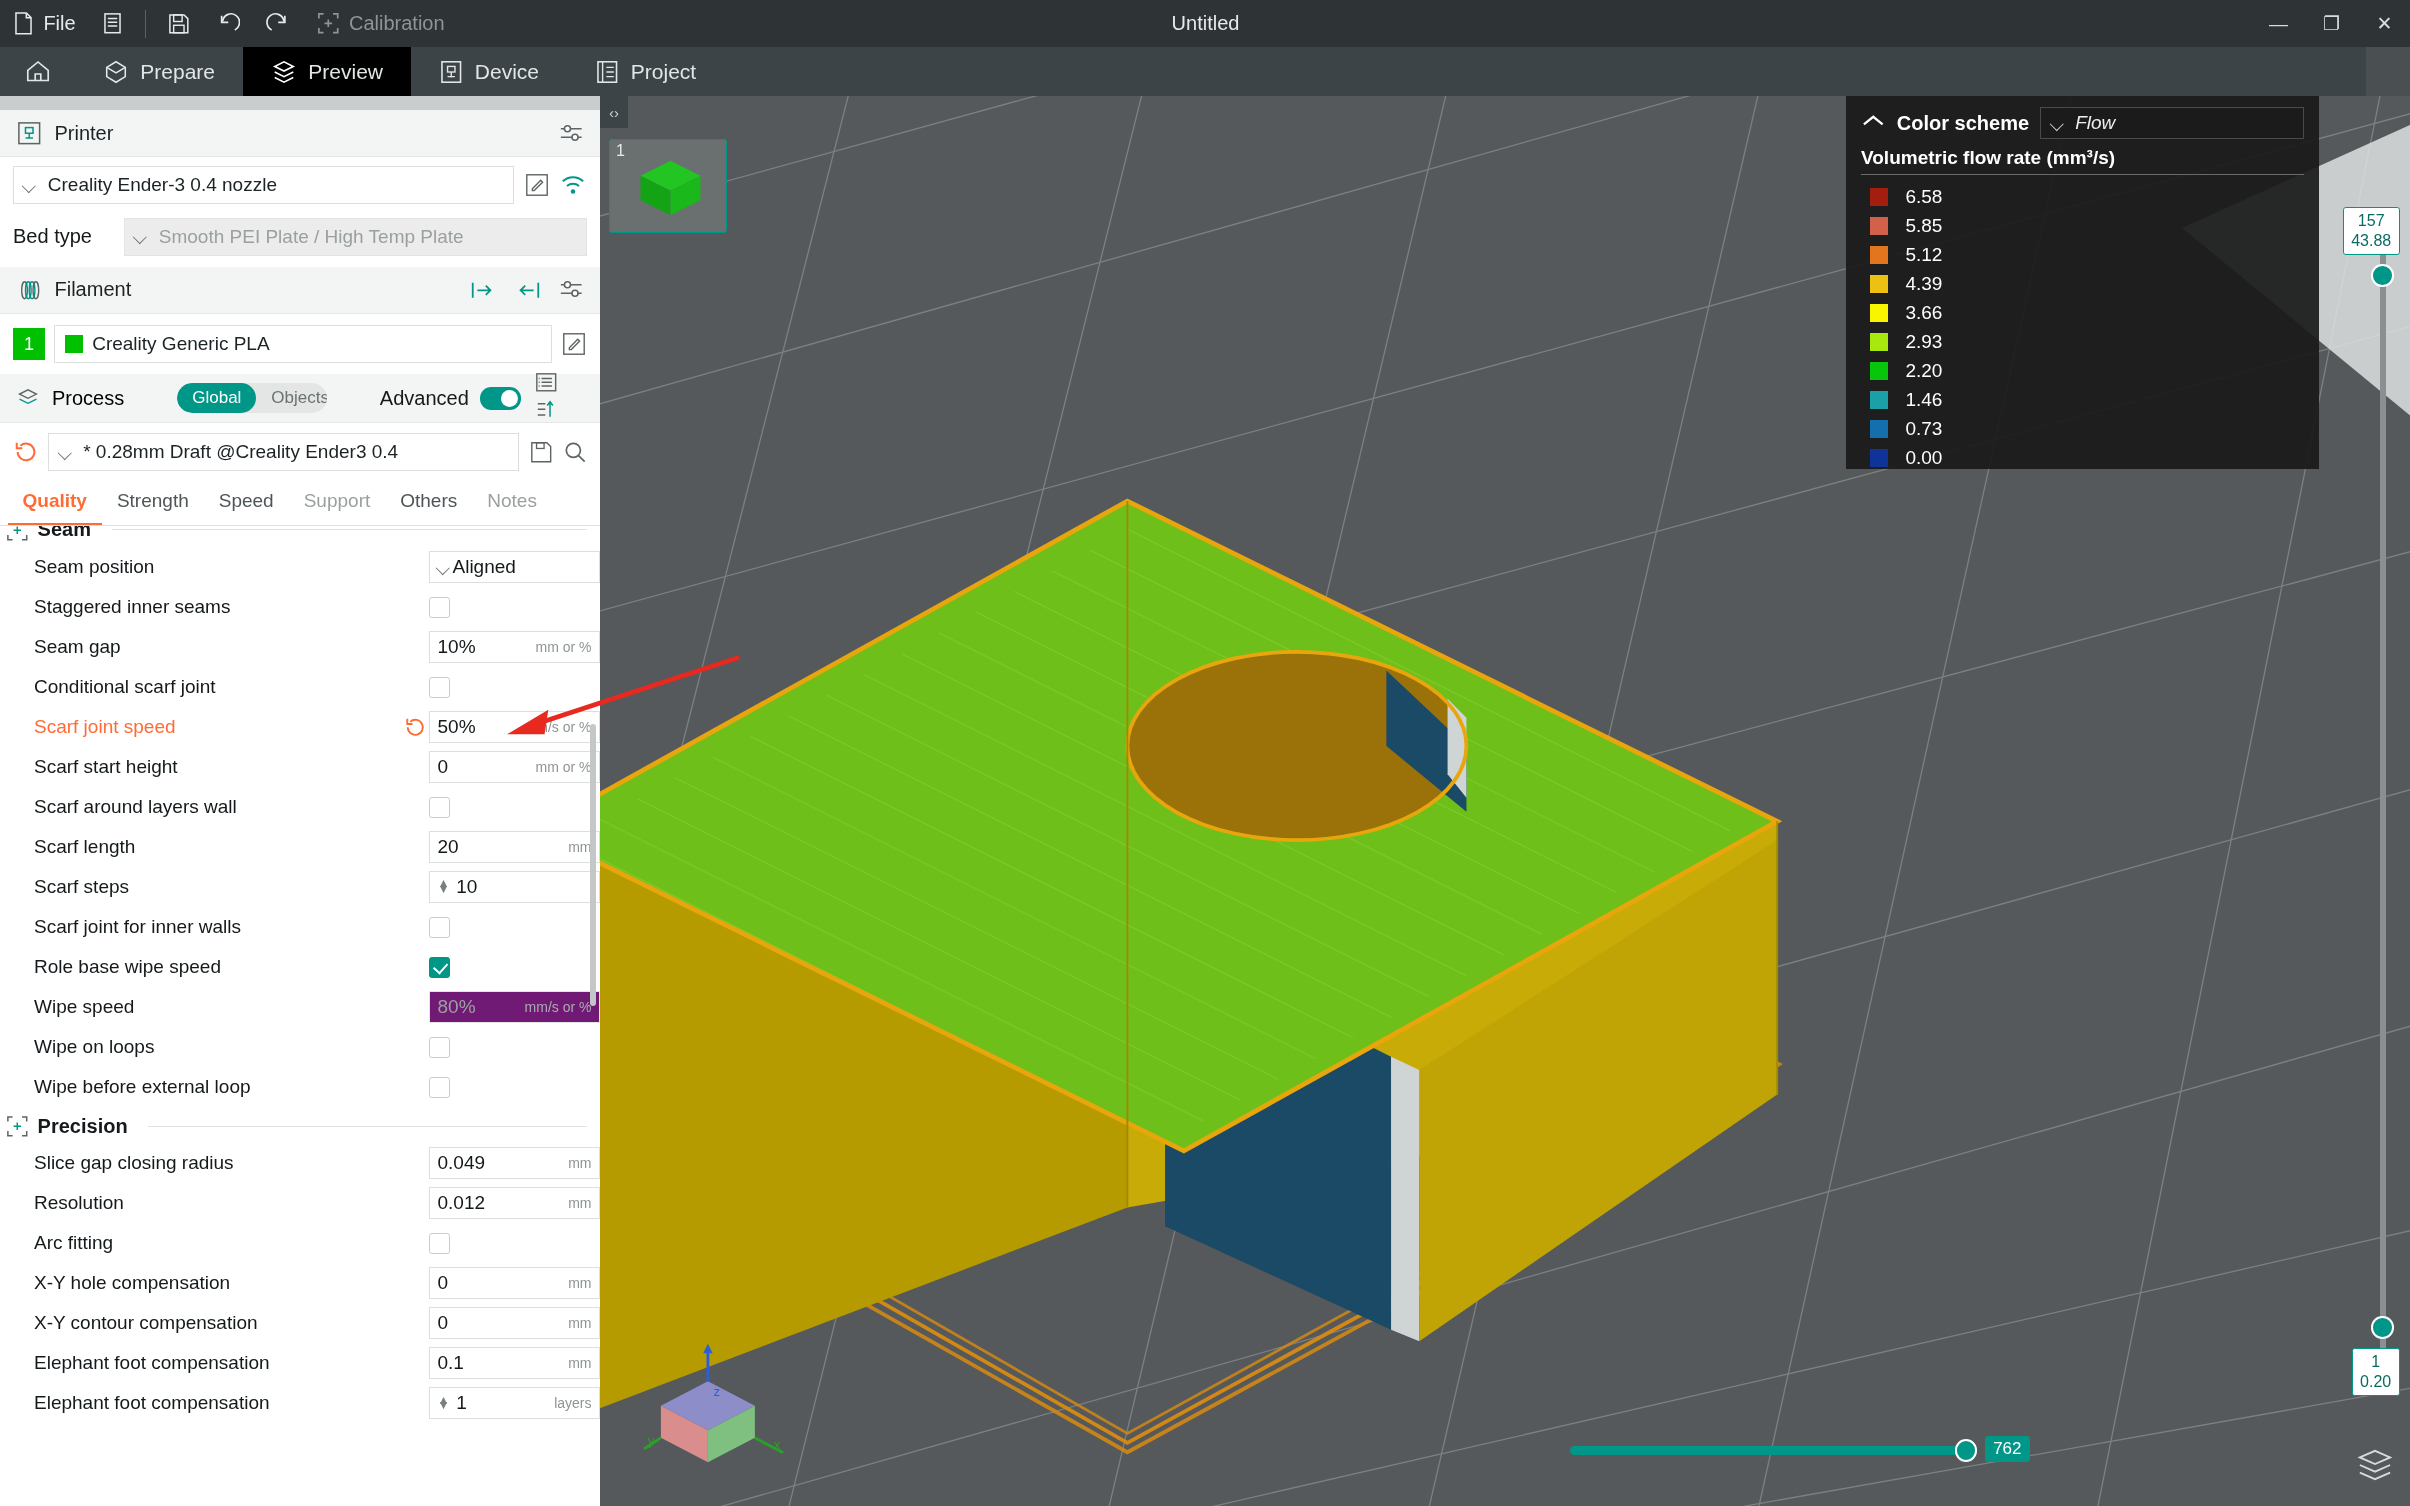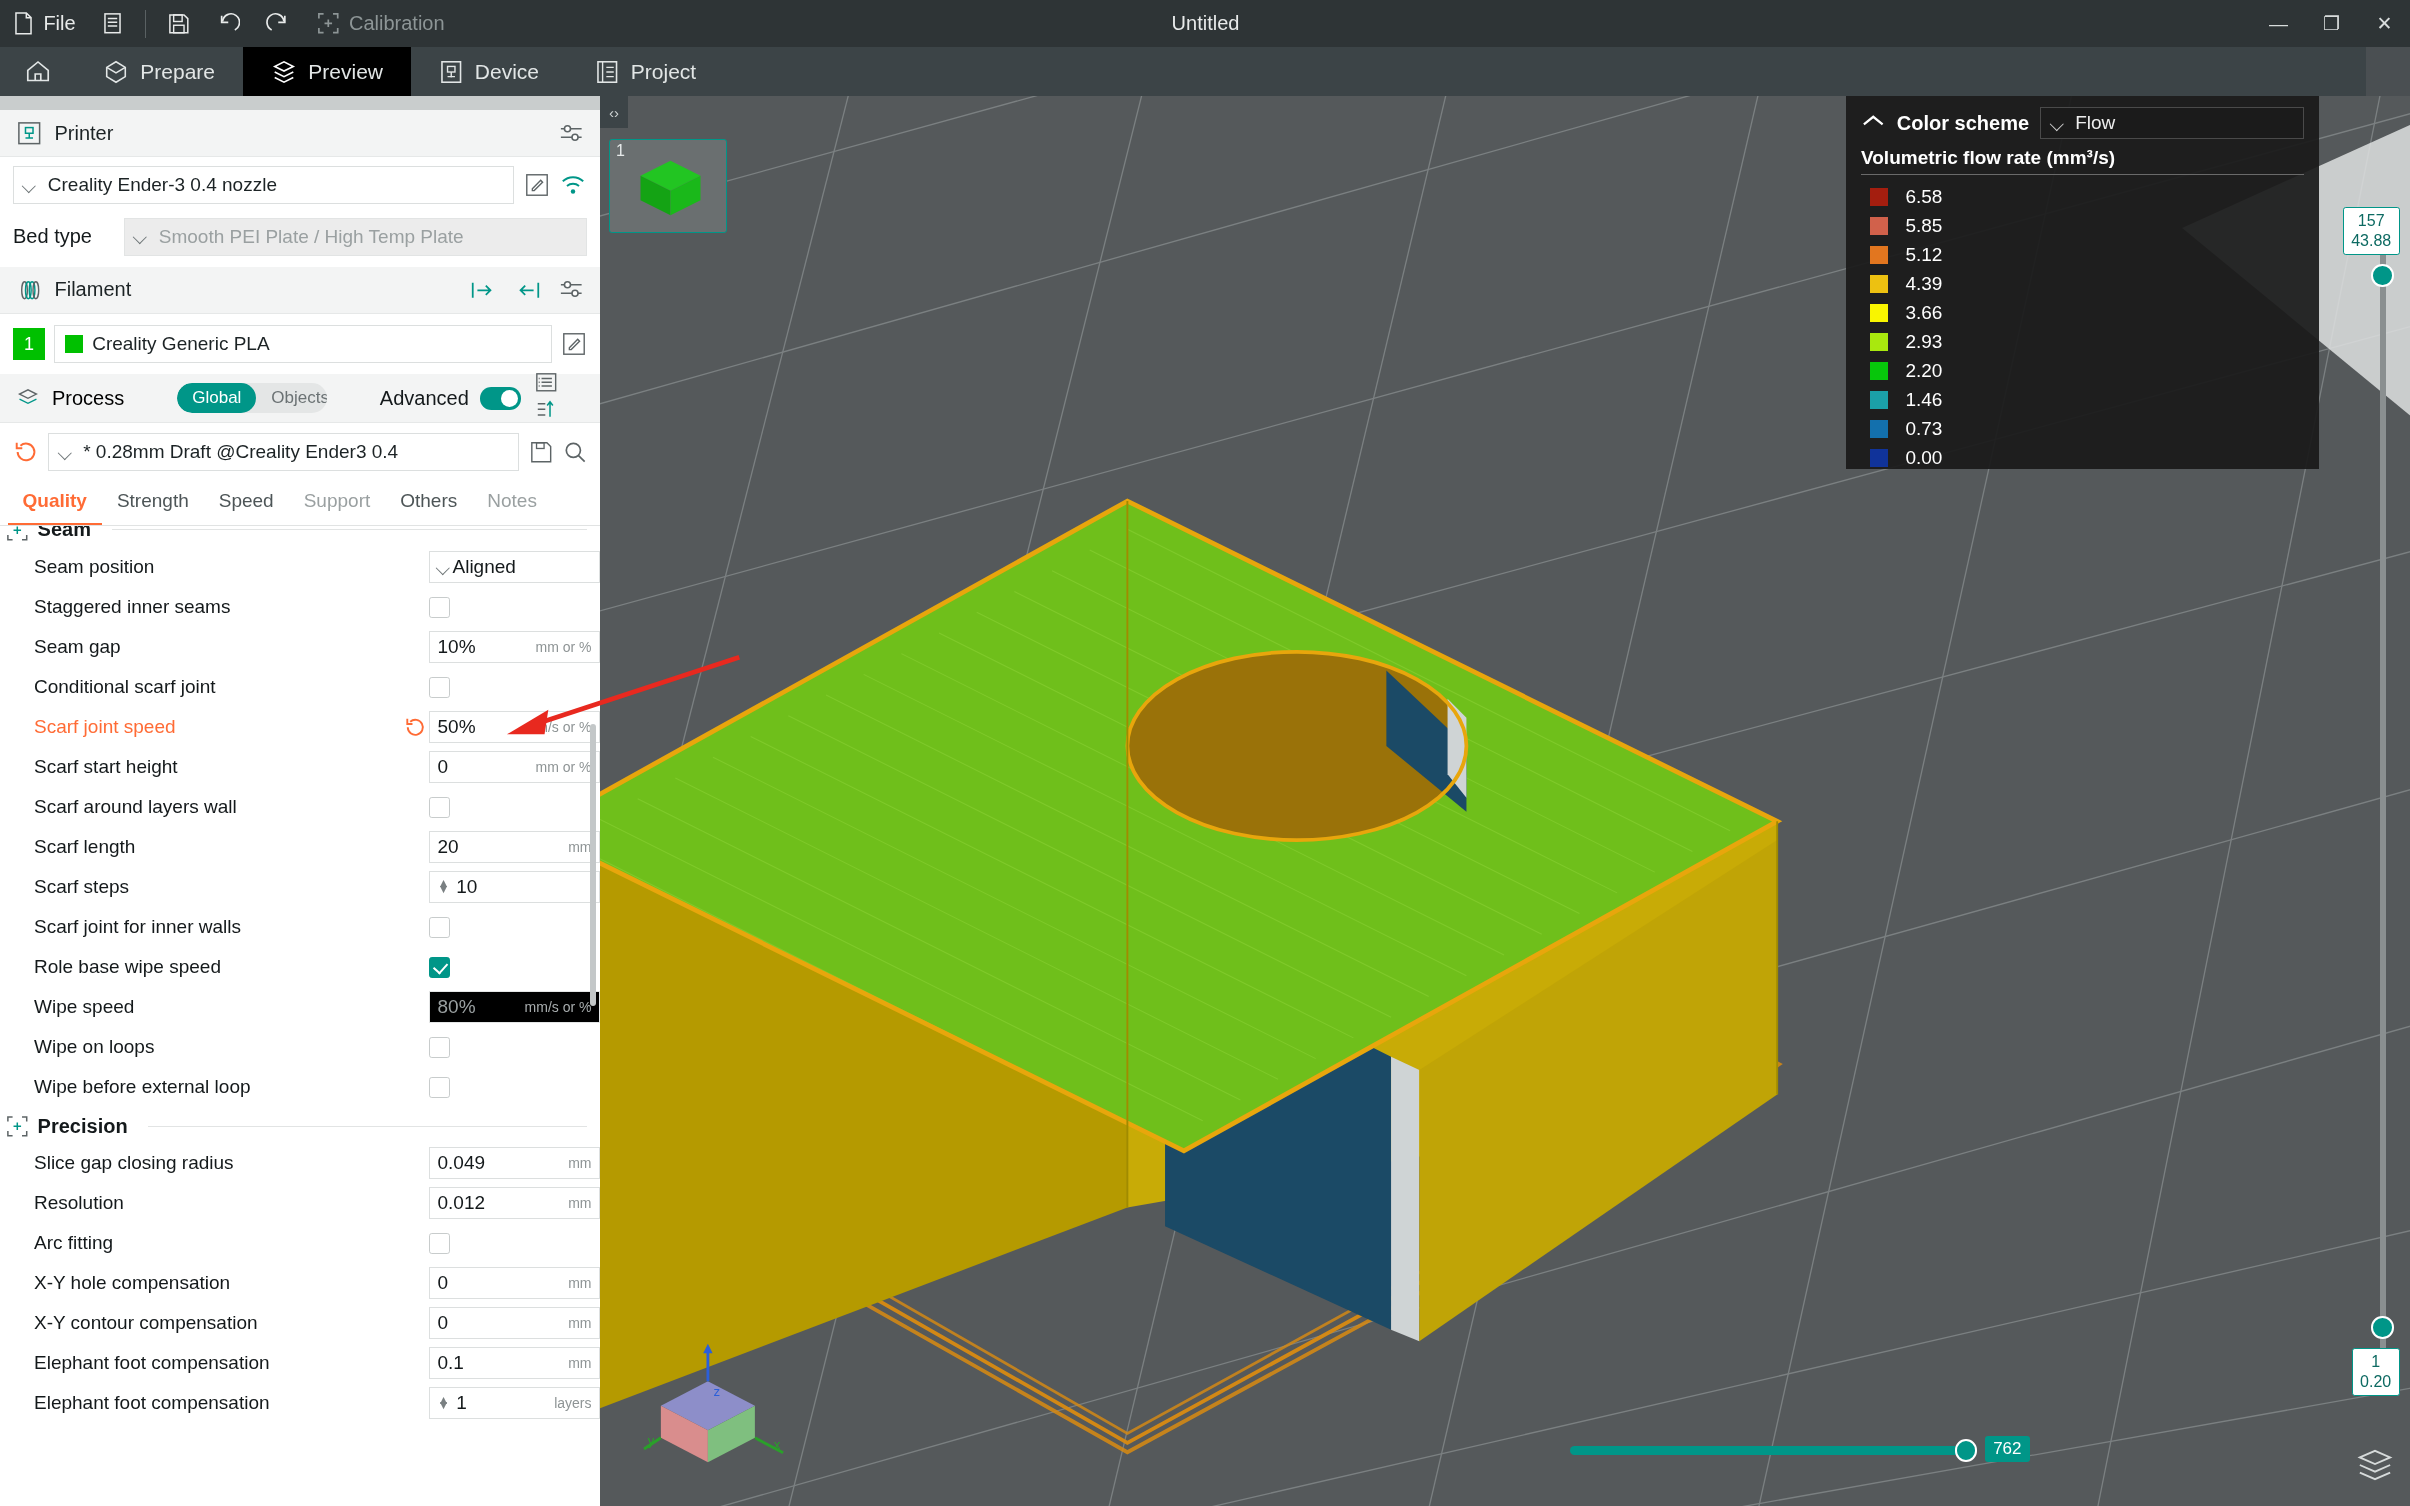--- a/index.html
+++ b/index.html
@@ -104,21 +104,21 @@
   .prow { display: flex; align-items: center; height: 40px; padding-left: 34px; }
   .plabel { font-size: 19px; color: #14191b; flex: 1; }
   .plabel.mod { color: #ff6b35; }
   .revert { width: 28px; font-size: 21px; color: #ff6b35; display:flex; align-items:center; justify-content:center; }
   .pval { width: 171px; display: flex; align-items: center; }
   .field {
     width: 171px; height: 32px; border: 0.9px solid #dcdfdf; background: #fff;
     display: flex; align-items: center; padding: 0 7.5px; font-size: 19px; color: #14191b;
     position: relative;
   }
-  .field.gray { background: #000000; color: #9aa0a1; border-color: #e4e6e6; }
+  .field.gray { background: #701a75; color: #9aa0a1; border-color: #e4e6e6; }
   .field .unit { margin-left: auto; font-size: 14px; color: #8e9495; }
   .field.gray .unit { color: #a8adae; }
   .cb { width: 21px; height: 21px; border: 0.9px solid #c8cccc; background: #fff; border-radius: 2.8px; }
   .cb.on { background: #009688; border-color: #009688; position: relative; }
   .cb.on::after { content:""; position: absolute; left: 5.6px; top: 2.8px; width: 6.6px; height: 11.3px;
                   border-right: 2.4px solid #fff; border-bottom: 2.4px solid #fff; transform: rotate(42deg); }
   .spin { display: inline-flex; flex-direction: column; margin-right: 6.6px; color: #7a8082; line-height: 5.6px; font-size: 12.2px; }
   .sb-scroll { position: absolute; right: 3.8px; top: 198px; width: 6.6px; height: 282px;
                background: #c3c7c8; border-radius: 3.8px; }
 
@@ -138,21 +138,21 @@
   .plate-thumb .num { position: absolute; left: 5.6px; top: 1.9px; color: #e6e9e9; font-size: 16px; }
 
   
   .legend {
     position: absolute; right: 92px; top: 96px; width: 473px; height: 373px;
     background: rgba(26,26,26,0.93); color: #fff; padding: 11.3px 15px;
   }
   .lg-head { display: flex; align-items: center; gap: 11.3px; }
   .lg-head .t { font-size: 20px; font-weight: 700; }
   .lg-combo { flex: 1; height: 32px; border: 0.9px solid #4a4a4a; background: #1b1b1b;
-              display: flex; align-items: center; gap: 9.4px; padding: 0 9.4px; font-size: 19px; color: #eee; }
+              display: flex; align-items: center; gap: 9.4px; padding: 0 9.4px; font-size: 19px; color: #eee; font-style: italic; }
   .lg-combo .chev::before { border-color: #cfcfcf; }
   .lg-sub { font-size: 19px; font-weight: 700; padding: 7.5px 0 5.6px; }
   .lg-rule { height: 0.9px; background: #6a6a6a; margin-bottom: 7.5px; }
   .lg-row { display: flex; align-items: center; gap: 17px; height: 29px; padding-left: 9.4px; }
   .lg-sw { width: 18px; height: 18px; flex: none; }
   .lg-val { font-size: 19px; }
 
   
   .vslider { position: absolute; right: 25.4px; top: 141px; bottom: 113px; width: 5.6px; background: #8a8f90; }
   .vtag {

